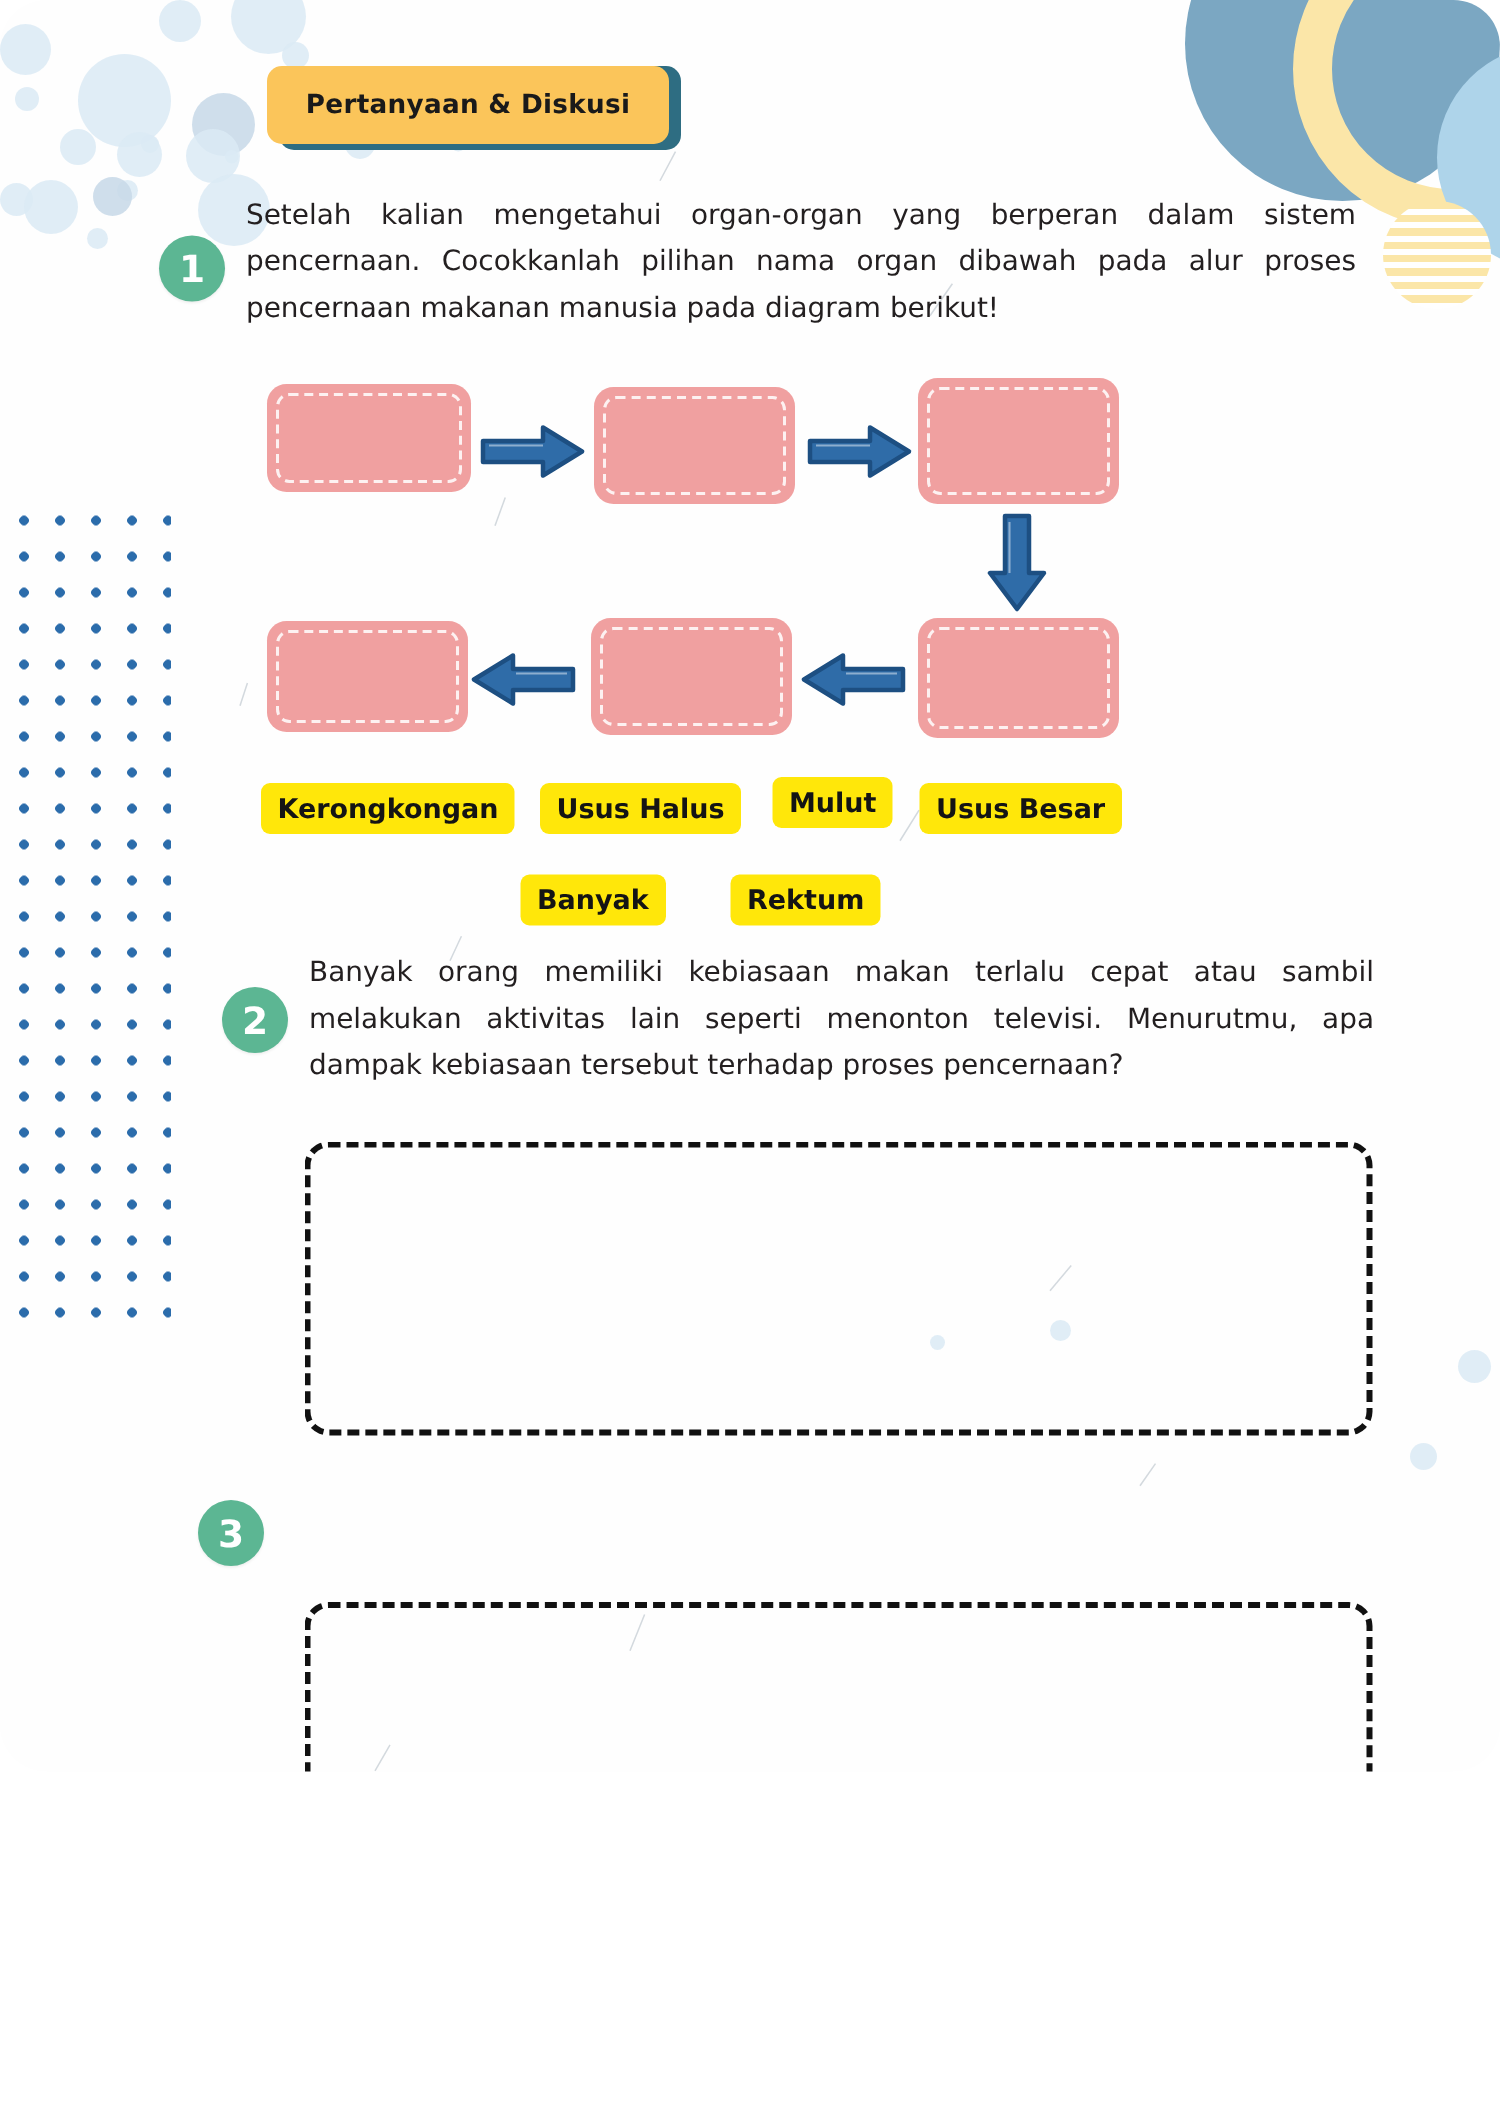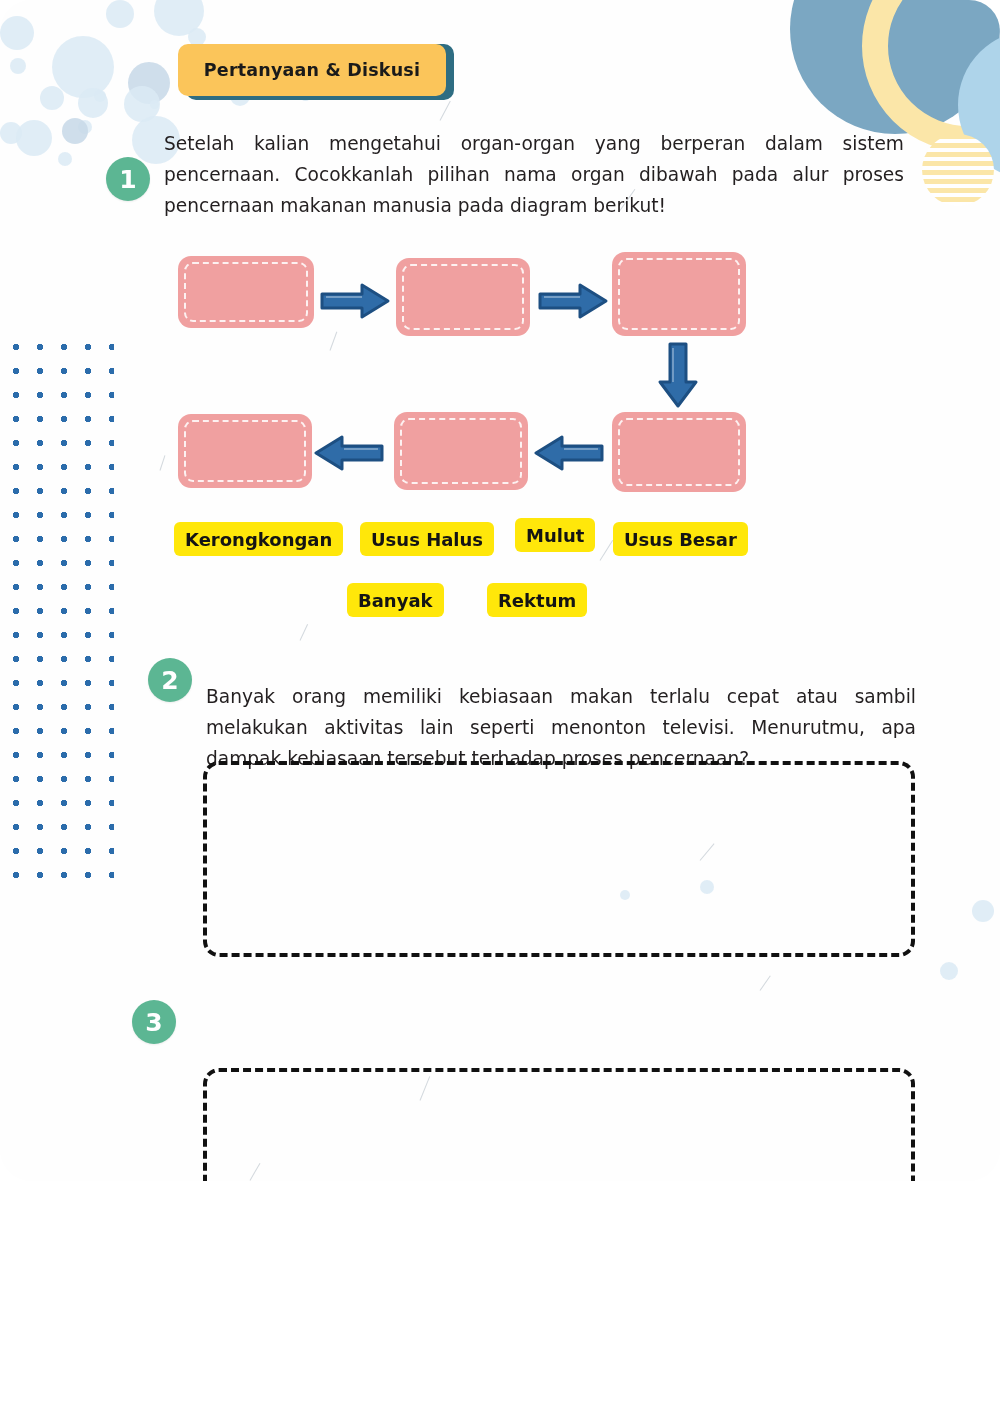--- a/index.html
+++ b/index.html
@@ -290,21 +290,21 @@
   <div>
     <div class="tag" style="top:522px;left:174px;">Kerongkongan</div>
     <div class="tag" style="top:522px;left:360px;">Usus Halus</div>
     <div class="tag" style="top:518px;left:515px;">Mulut</div>
     <div class="tag" style="top:522px;left:613px;">Usus Besar</div>
     <div class="tag" style="top:583px;left:347px;">Banyak</div>
     <div class="tag" style="top:583px;left:487px;">Rektum</div>
   </div>
 
   <div class="qnum" style="top:658px;left:148px;">2</div>
-  <div class="qtext" style="top:681px;left:206px;width:710px;">Banyak orang memiliki kebiasaan makan terlalu cepat atau sambil melakukan aktivitas lain seperti menonton televisi. Menurutmu, apa dampak kebiasaan tersebut terhadap proses pencernaan?</div>
+  <div class="qtext" style="top:633px;left:206px;width:710px;">Banyak orang memiliki kebiasaan makan terlalu cepat atau sambil melakukan aktivitas lain seperti menonton televisi. Menurutmu, apa dampak kebiasaan tersebut terhadap proses pencernaan?</div>
 
   <div class="answerbox" style="top:761px;left:203px;width:712px;height:196px;"></div>
 
   <div class="qnum" style="top:1000px;left:132px;">3</div>
 
   <div class="answerbox" style="top:1068px;left:203px;width:712px;height:192px;"></div>
 
   <div class="pagenum" style="top:1291px;left:879px;">5</div>
 
   <div class="lw-logo" style="top:1359px;left:694px;">

